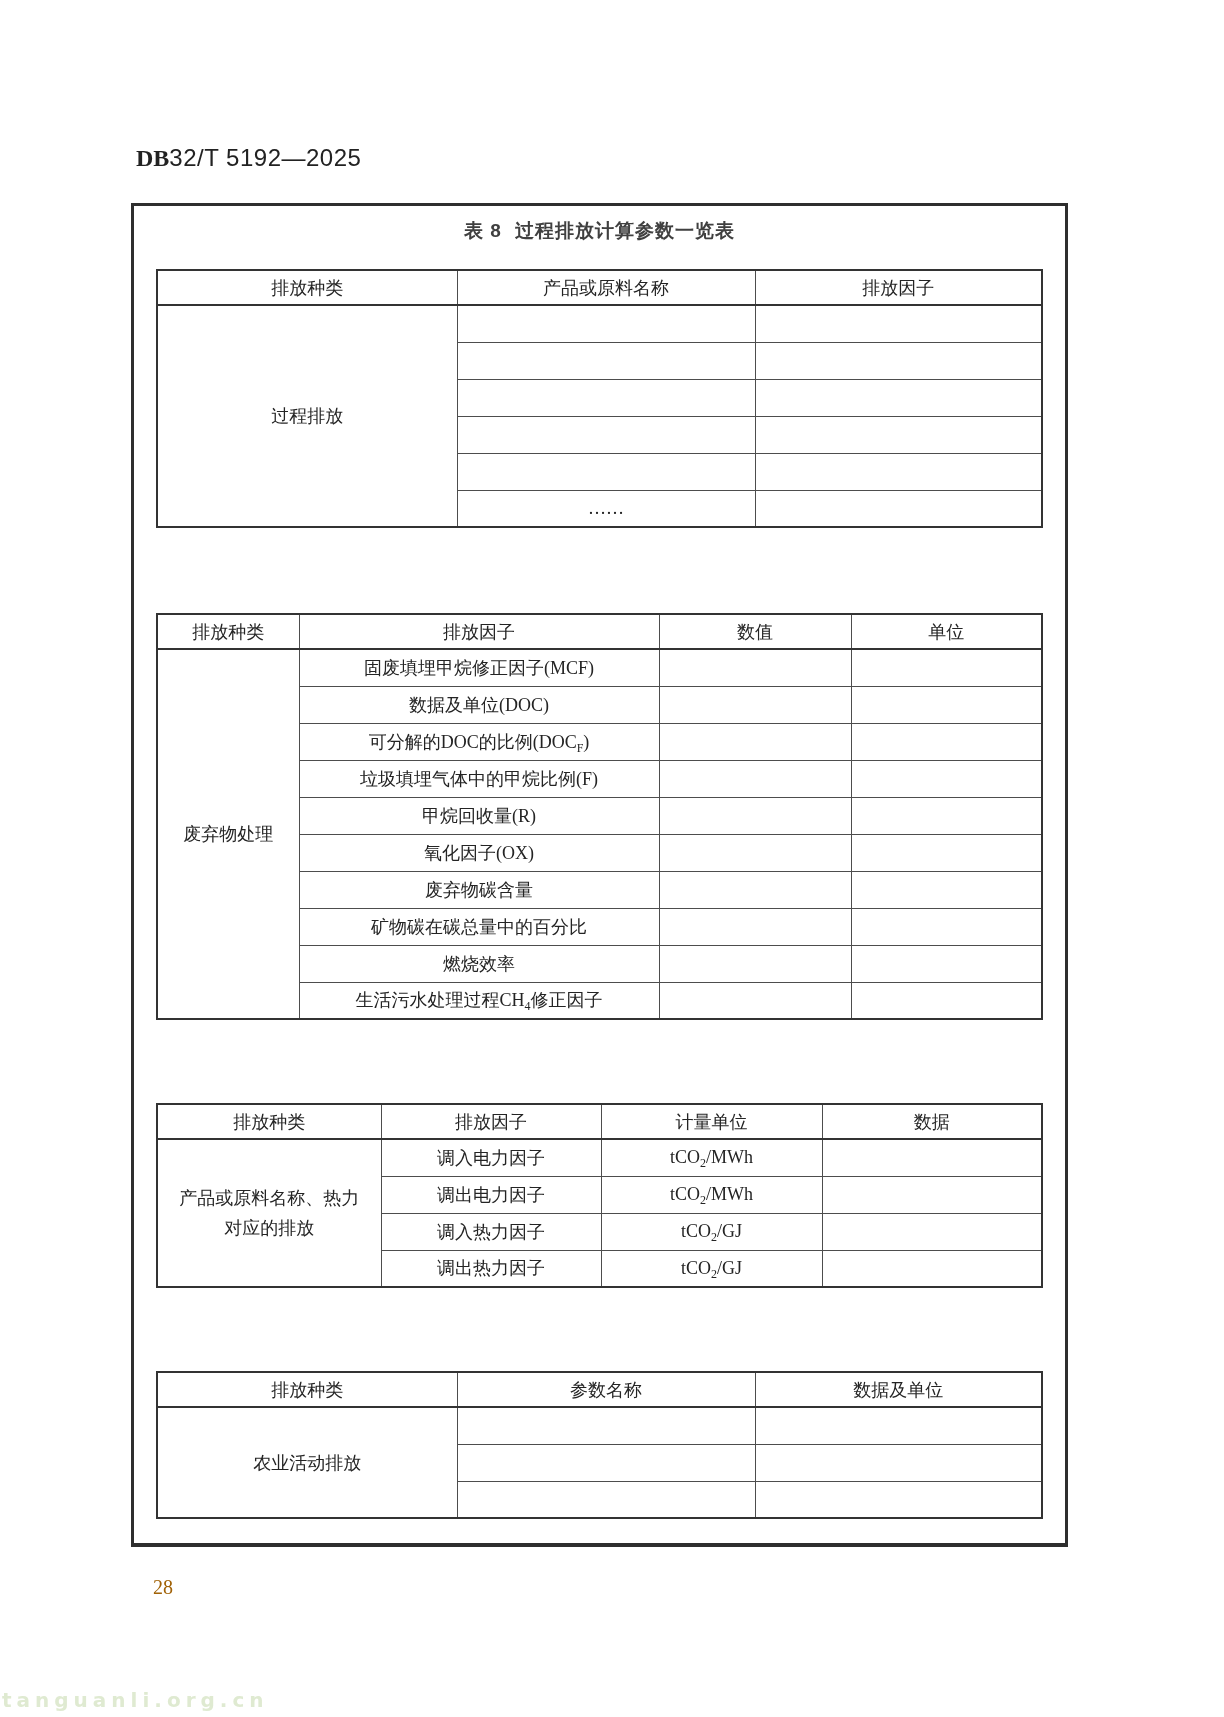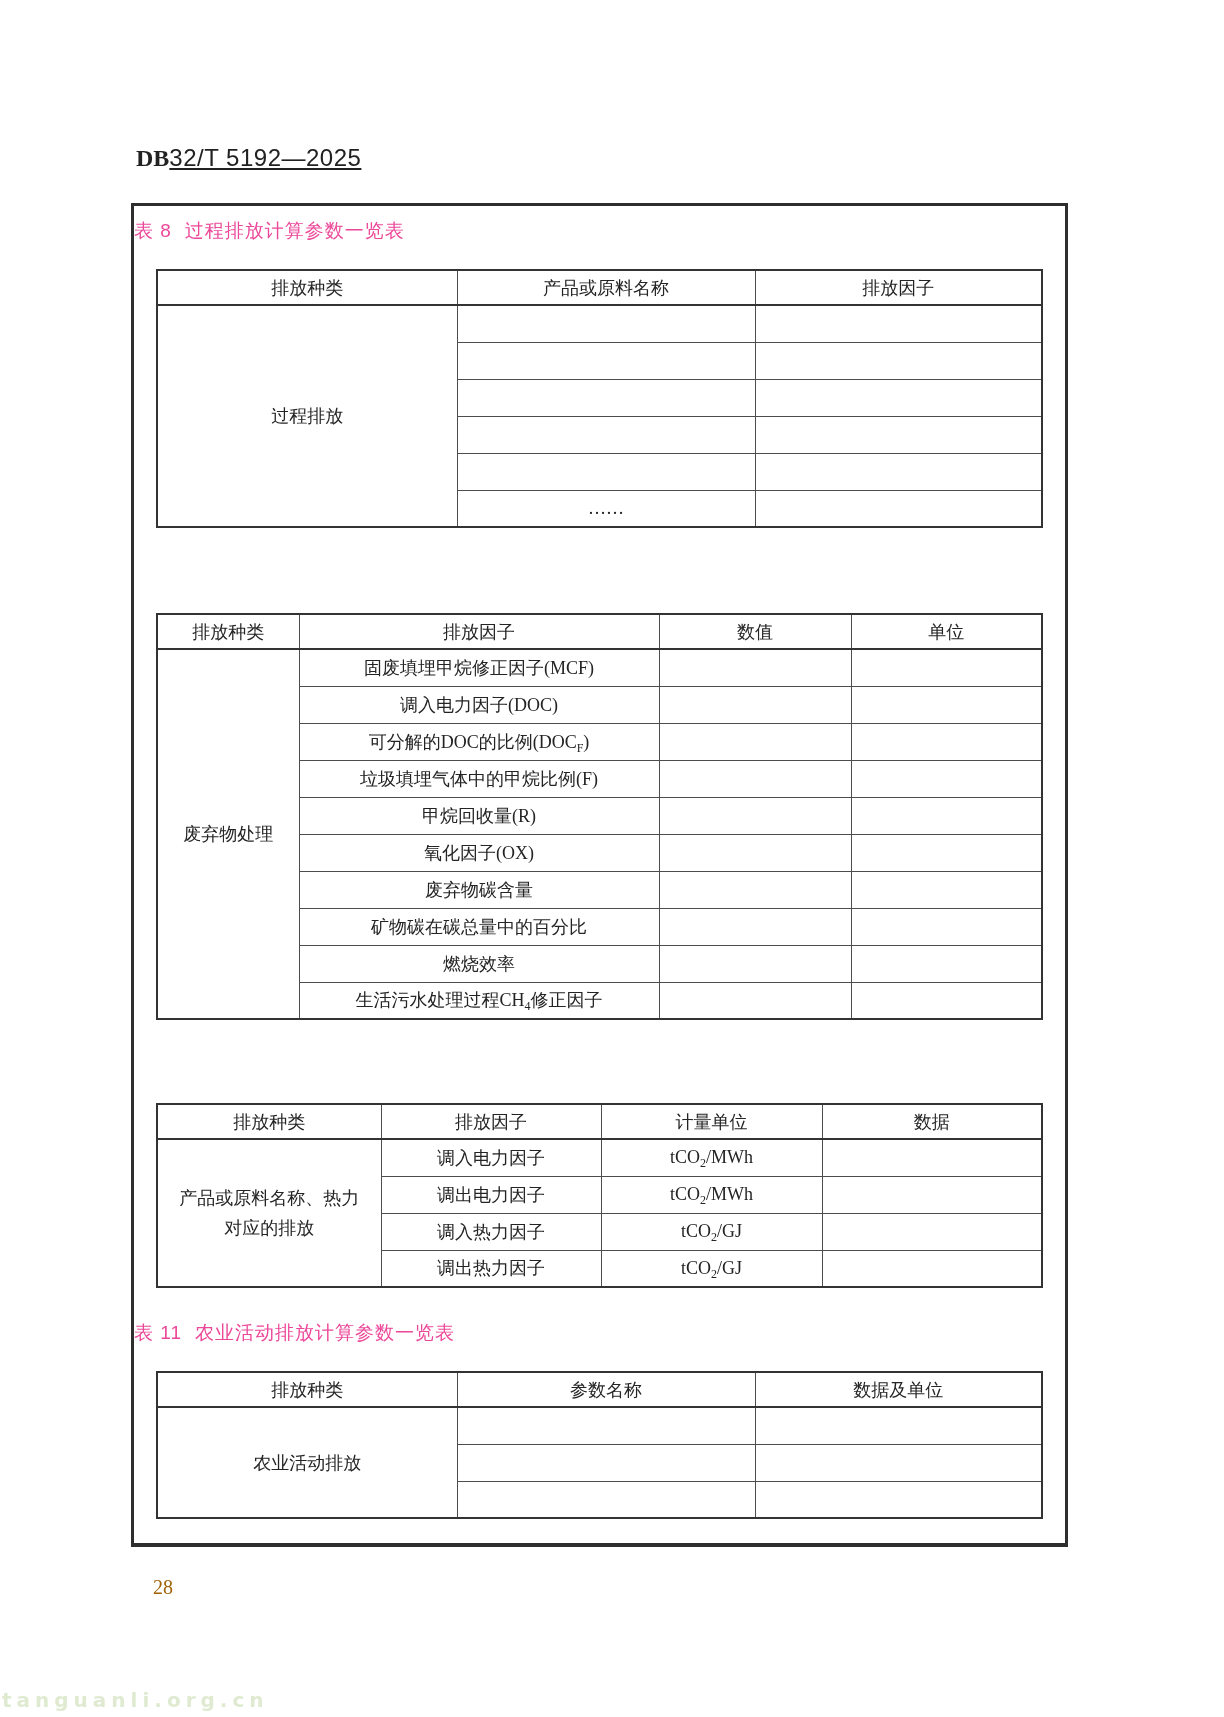--- a/index.html
+++ b/index.html
@@ -19,42 +19,42 @@
     font-size: 24px;
     white-space: pre;
   }
   .doc-number .db {
     font-weight: bold;
     font-family: "Liberation Serif", serif;
   }
   .doc-number .rest {
     font-family: "Liberation Sans", "DejaVu Sans", sans-serif;
     letter-spacing: 0.5px;
-    text-decoration: underline;
   }
   .content-box {
     position: absolute;
     left: 131px;
     top: 203px;
     width: 931px;
     height: 1337px;
     border: 3px solid #2e2e2e;
     border-bottom-width: 4px;
     background: #ffffff;
   }
   .tbl-title {
     position: absolute;
     left: 0;
     width: 100%;
+    text-align: center;
     font-family: "Liberation Sans", "DejaVu Sans", sans-serif;
-    font-weight: normal;
+    font-weight: bold;
     font-size: 19px;
     letter-spacing: 1px;
     line-height: 24px;
-    color: #ec4899;
+    color: #404040;
     white-space: pre;
   }
   .tbl-title .num { margin-right: 13px; }
   table.grid {
     position: absolute;
     left: 22px;
     width: 885px;
     border-collapse: collapse;
     table-layout: fixed;
     font-size: 18px;
@@ -162,21 +162,21 @@
         </tr>
       </thead>
       <tbody>
         <tr>
           <td class="group" rowspan="10">废弃物处理</td>
           <td>固废填埋甲烷修正因子(MCF)</td>
           <td></td>
           <td></td>
         </tr>
         <tr>
-          <td>调入电力因子(DOC)</td>
+          <td>数据及单位(DOC)</td>
           <td></td>
           <td></td>
         </tr>
         <tr>
           <td><span>可分解的DOC的比例(DOC</span><sub class="sb">F</sub><span>)</span></td>
           <td></td>
           <td></td>
         </tr>
         <tr>
           <td>垃圾填埋气体中的甲烷比例(F)</td>
@@ -251,21 +251,20 @@
           <td></td>
         </tr>
         <tr>
           <td>调出热力因子</td>
           <td><span>tCO</span><sub class="sb">2</sub><span>/GJ</span></td>
           <td></td>
         </tr>
       </tbody>
     </table>
 
-    <div class="tbl-title" style="top:1115px"><span class="num">表 11</span><span>农业活动排放计算参数一览表</span></div>
 
     <table class="grid" style="top:1165px">
       <colgroup>
           <col style="width:300px">
           <col style="width:298px">
           <col style="width:287px">
         </colgroup>
       <thead>
         <tr>
           <th>排放种类</th>

